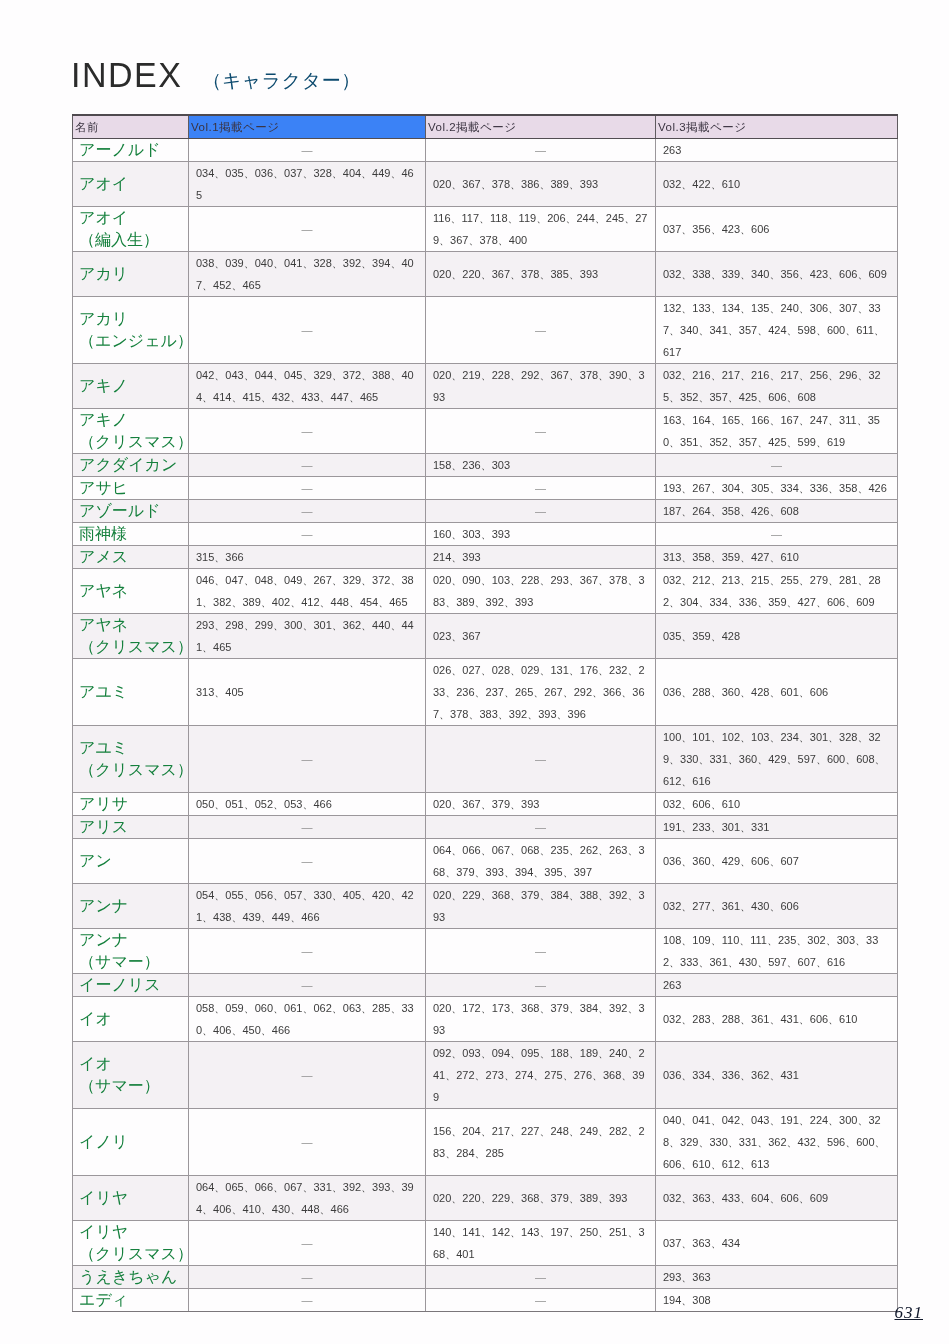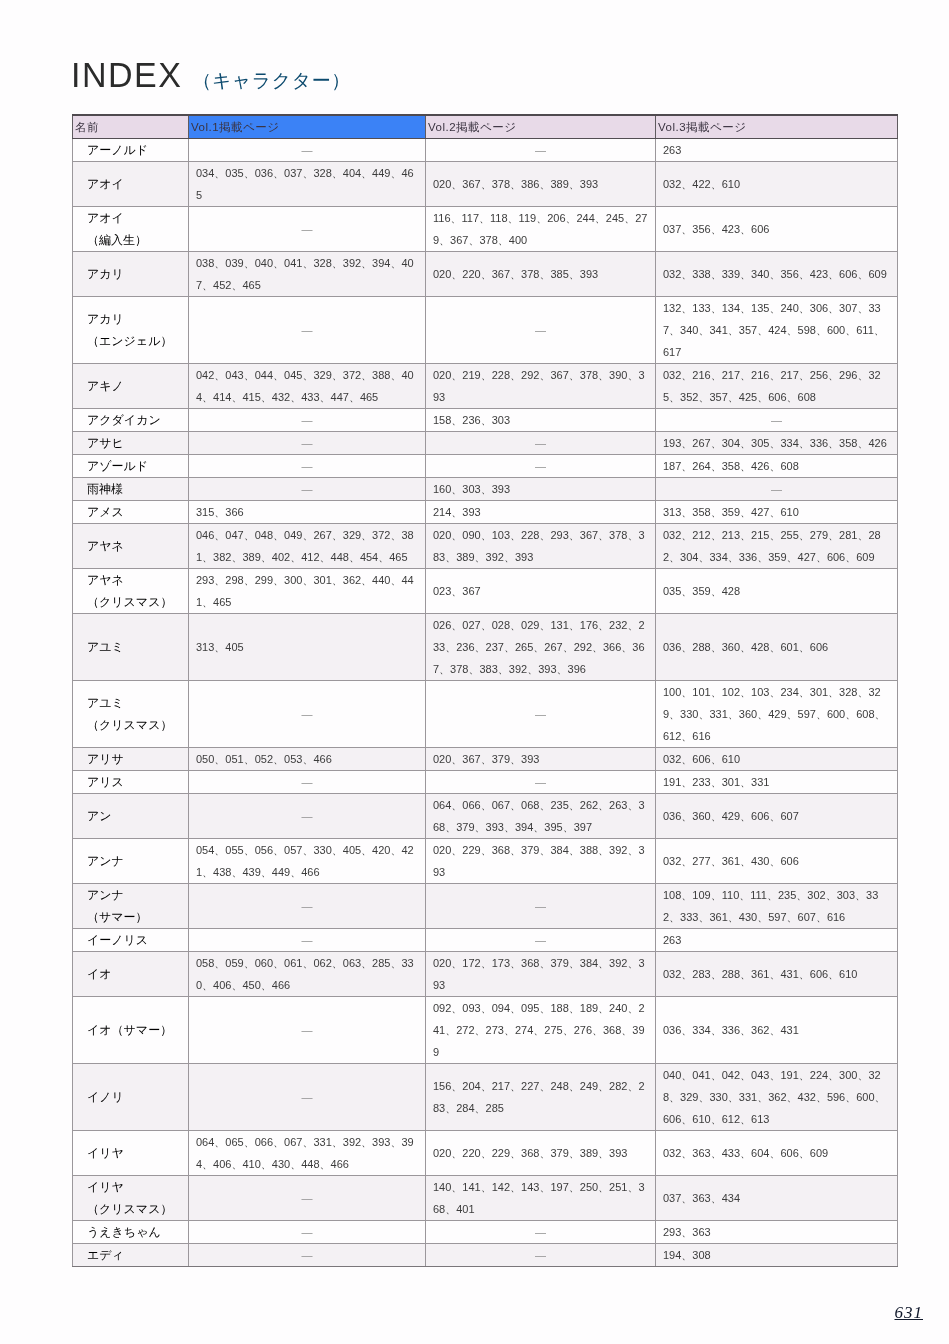--- a/index.html
+++ b/index.html
@@ -8,21 +8,21 @@
     width: 949px; height: 1344px;
     font-family: "Liberation Sans", "DejaVu Sans", sans-serif;
     color: #3a3a3a;
     position: relative;
     overflow: hidden;
   }
   .page { position: absolute; inset: 0; background: #fefdfe; }
 
   .title-row {
     position: absolute; left: 71px; top: 56px;
-    display: flex; align-items: baseline; gap: 10px;
+    display: flex; align-items: baseline; gap: 20px;
     white-space: nowrap;
   }
   .title {
     font-size: 34px; font-weight: 400; letter-spacing: 1.5px;
     color: #2b2b2b; transform: scaleY(1.04); transform-origin: left bottom;
   }
   .subtitle { font-size: 19px; color: #0c4a6e; letter-spacing: 0.5px; }
 
   table.index {
     position: absolute; left: 72px; top: 114px;
@@ -46,21 +46,21 @@
   }
   td {
     border: 1px solid #9b979b;
     font-size: 11px; line-height: 22px;
     padding: 0 7px;
     color: #3c3c3c;
     vertical-align: middle;
     word-break: break-all;
   }
   td.name-cell {
-    font-size: 12px; letter-spacing: 0px; color: #000000; padding-left: 14px;
+    font-size: 16px; letter-spacing: 0px; color: #15803d; padding-left: 6px;
     word-break: keep-all;
   }
   td.dash { text-align: center; color: #8f8f8f; letter-spacing: 0; word-break: normal; }
   tbody tr:nth-child(even) td { background: #f4f1f4; }
   tbody tr:nth-child(odd) td { background: #fefdfe; }
   tbody tr:last-child td { border-bottom: 1.5px solid #7a767a; }
 
   .page-number {
     position: absolute; right: 26px; top: 1303px;
     font-family: "Liberation Serif", "DejaVu Serif", serif;
@@ -125,20 +125,26 @@
           <td class="dash">—</td>
           <td>132、133、134、135、240、306、307、337、340、341、357、424、598、600、611、617</td>
         </tr>
         <tr>
           <td class="name-cell">アキノ</td>
           <td>042、043、044、045、329、372、388、404、414、415、432、433、447、465</td>
           <td>020、219、228、292、367、378、390、393</td>
           <td>032、216、217、216、217、256、296、325、352、357、425、606、608</td>
         </tr>
         <tr>
+          <td class="name-cell">アキノ（クリスマス）</td>
+          <td class="dash">—</td>
+          <td class="dash">—</td>
+          <td>163、164、165、166、167、247、311、350、351、352、357、425、599、619</td>
+        </tr>
+        <tr>
           <td class="name-cell">アクダイカン</td>
           <td class="dash">—</td>
           <td>158、236、303</td>
           <td class="dash">—</td>
         </tr>
         <tr>
           <td class="name-cell">アサヒ</td>
           <td class="dash">—</td>
           <td class="dash">—</td>
           <td>193、267、304、305、334、336、358、426</td>

